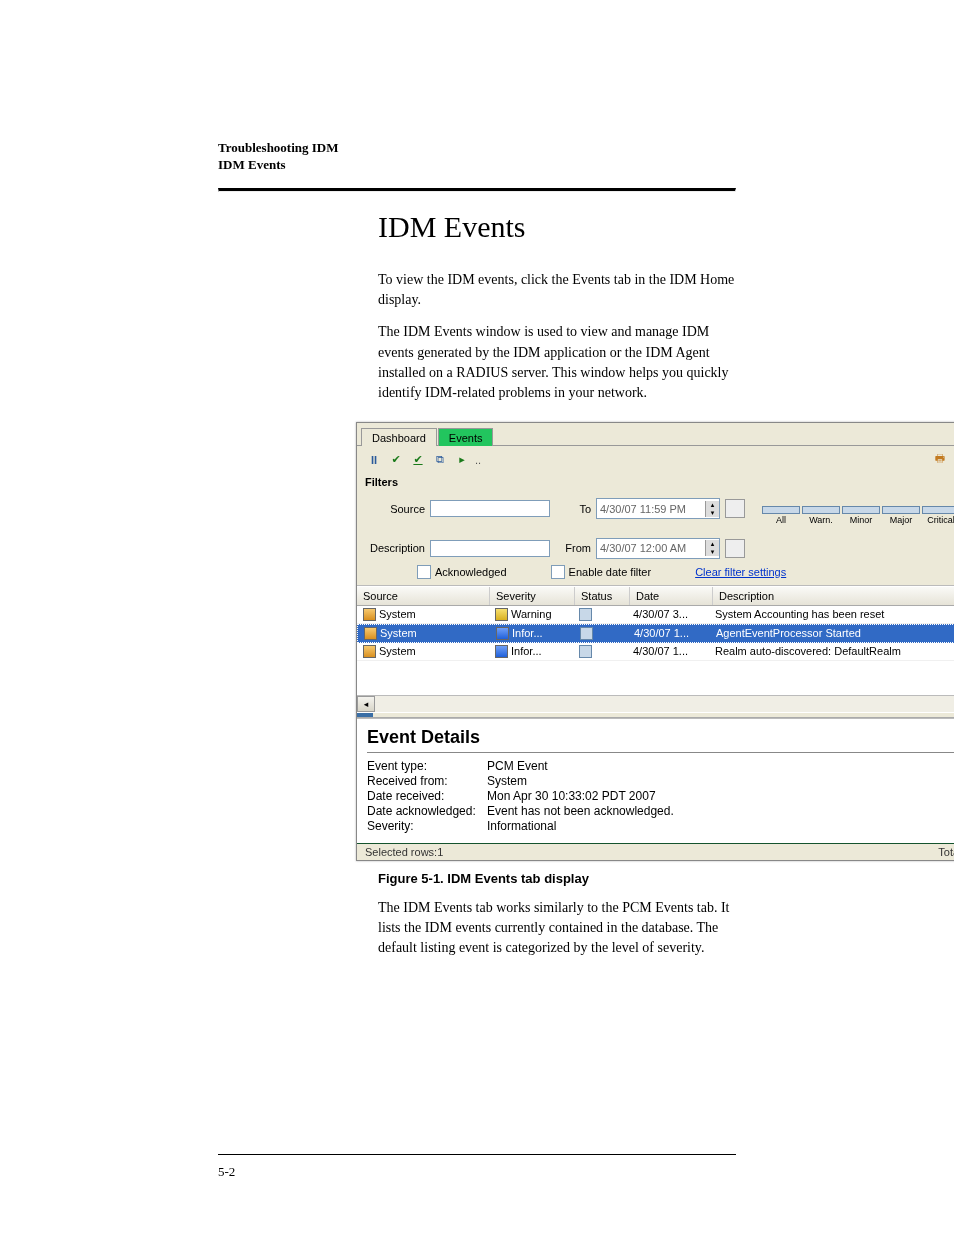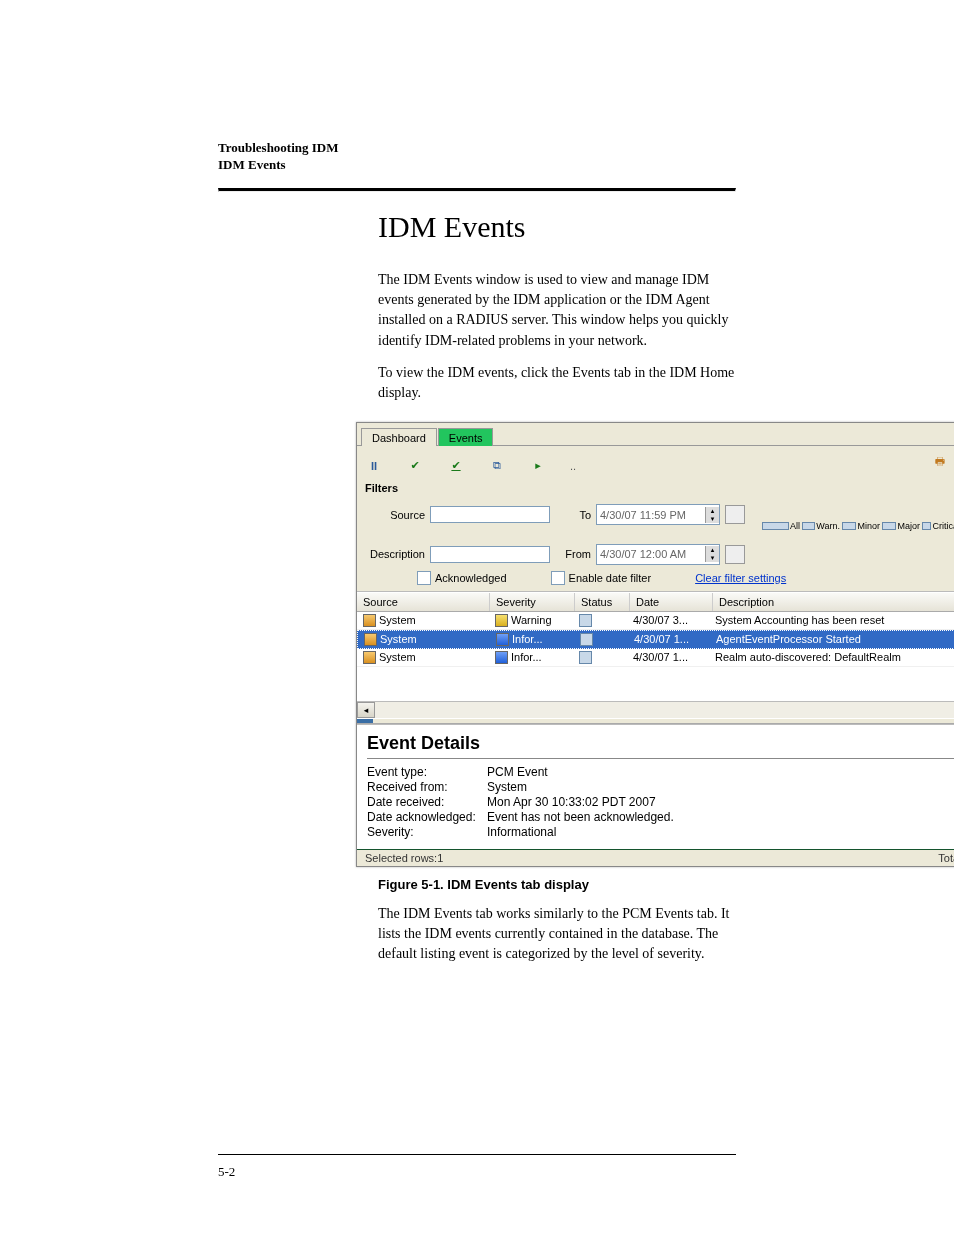--- a/index.html
+++ b/index.html
@@ -86,21 +86,21 @@
   .tab.active { background: #22c55e; }
   .toolbar {
     border-top: 1px solid #999;
     background: #ece9d8;
     padding: 5px 8px;
     display: flex;
     align-items: center;
     gap: 6px;
     justify-content: space-between;
   }
-  .tb-left { display: flex; gap: 23px; align-items: center; margin-top: 6px; }
+  .tb-left { display: flex; gap: 4px; align-items: center; }
   .tb-right { display: flex; gap: 6px; align-items: center; }
   .tb-icon {
     width: 18px; height: 18px;
     display: flex; align-items: center; justify-content: center;
     color: #2a5a9a;
   }
   .filters-label {
     background: #ece9d8;
     padding: 2px 8px 0 8px;
     font-weight: bold;
@@ -132,21 +132,21 @@
   }
   .date-input span { flex: 1; padding: 0 3px; color: #666; }
   .spin { width: 14px; display:flex; flex-direction:column; }
   .spin div { height: 8px; background: #ddd; border-left:1px solid #999; font-size:7px; text-align:center; line-height:8px;}
   .cal { width: 18px; height: 17px; background: #eee; border:1px solid #999; }
   .severity-scale {
     display: flex; gap: 2px; align-items:flex-end; font-size:9px;
     height: 28px;
     padding-left: 4px;
   }
-  .sev-seg { display:flex; flex-direction:row; align-items:center; gap:1px; width: 38px; }
+  .sev-seg { display:flex; flex-direction:column; align-items:center; gap:1px; width: 38px; }
   .sev-bar { width: 36px; height: 6px; background:#c8d8e8; border:1px solid #6688aa; }
   .filter-links { font-size: 11px; }
   .filter-links a { text-decoration: underline; cursor: pointer; }
   .filter-links .save { color: #0033cc; }
   .filter-links .del { color: #999; }
   .filter-select {
     display:flex; align-items:center;
     border:1px solid #7f9db9; background:#fff;
     height:19px; width: 135px;
   }
@@ -228,22 +228,22 @@
 
 <div class="page">
   <div class="header-block">
     <div>Troubleshooting IDM</div>
     <div>IDM Events</div>
   </div>
   <hr class="rule-thick">
 
   <div class="content-col">
     <h1 class="h1">IDM Events</h1>
+    <p class="body-text">To view the IDM events, click the Events tab in the IDM Home display.</p>
     <p class="body-text">The IDM Events window is used to view and manage IDM events generated by the IDM application or the IDM Agent installed on a RADIUS server. This window helps you quickly identify IDM-related problems in your network.</p>
-    <p class="body-text">To view the IDM events, click the Events tab in the IDM Home display.</p>
 
     <div class="screenshot">
       <div class="tabs">
         <div class="tab">Dashboard</div>
         <div class="tab active">Events</div>
       </div>
       <div class="toolbar">
         <div class="tb-left">
           <span class="tb-icon" style="color:#2a5a9a;font-weight:bold;">II</span>
           <span class="tb-icon" style="color:#1a7a1a;">✔</span>

